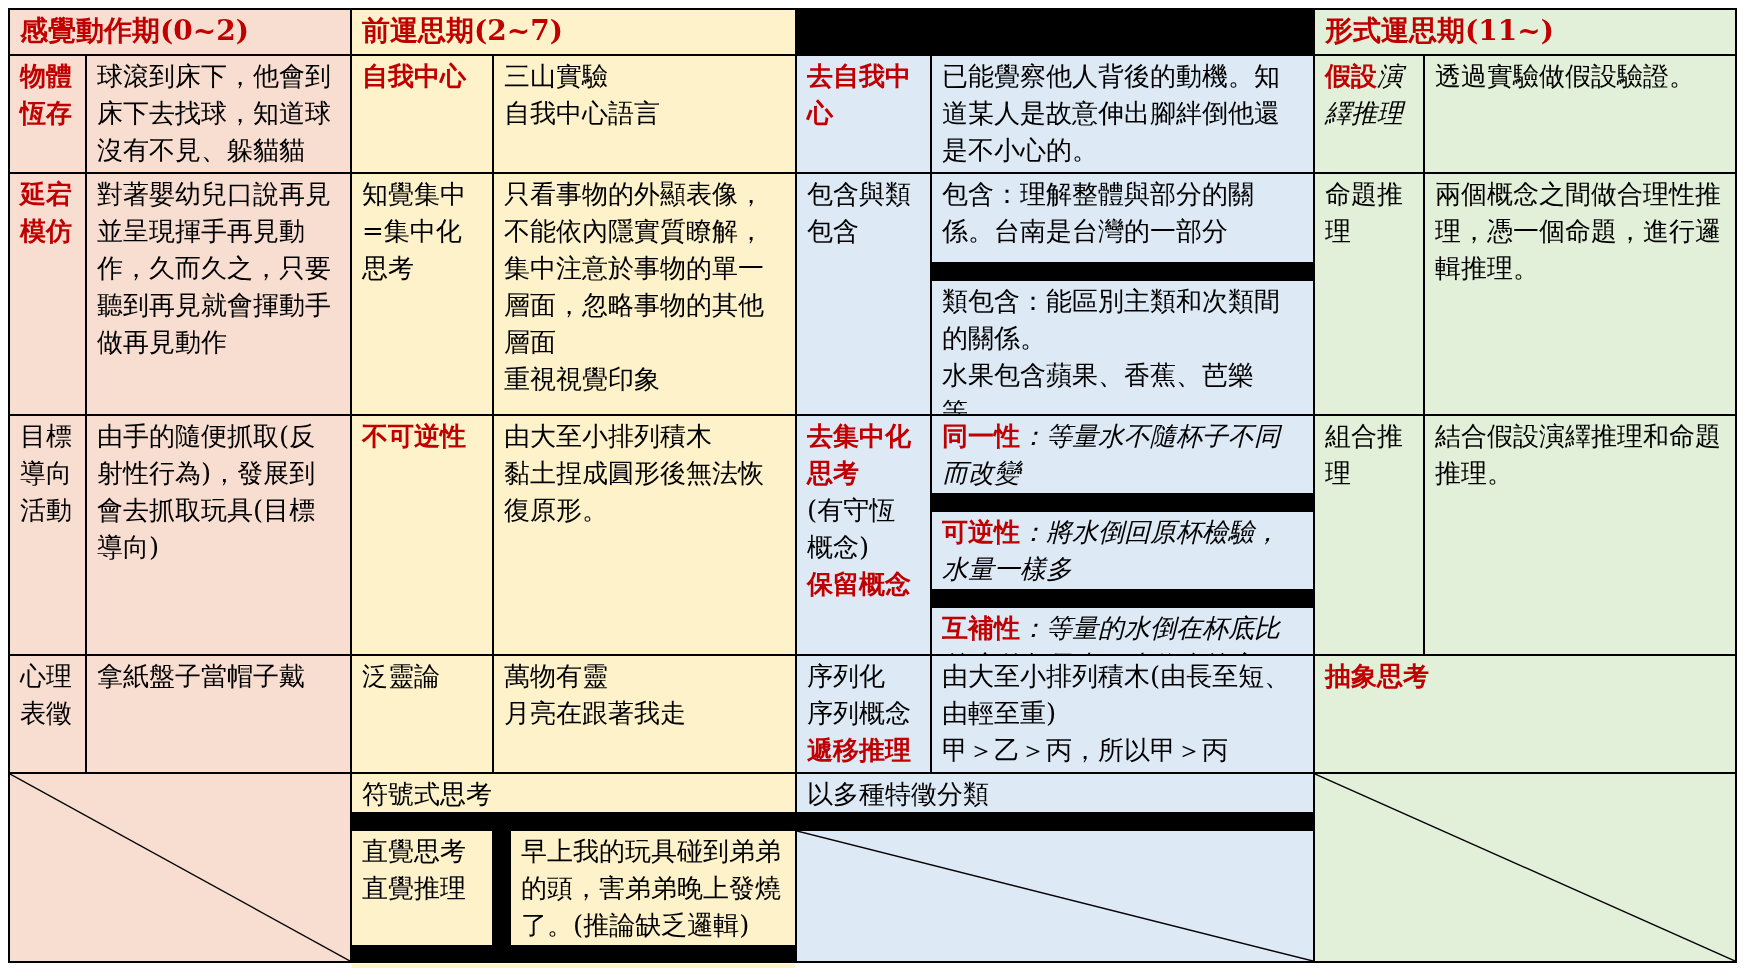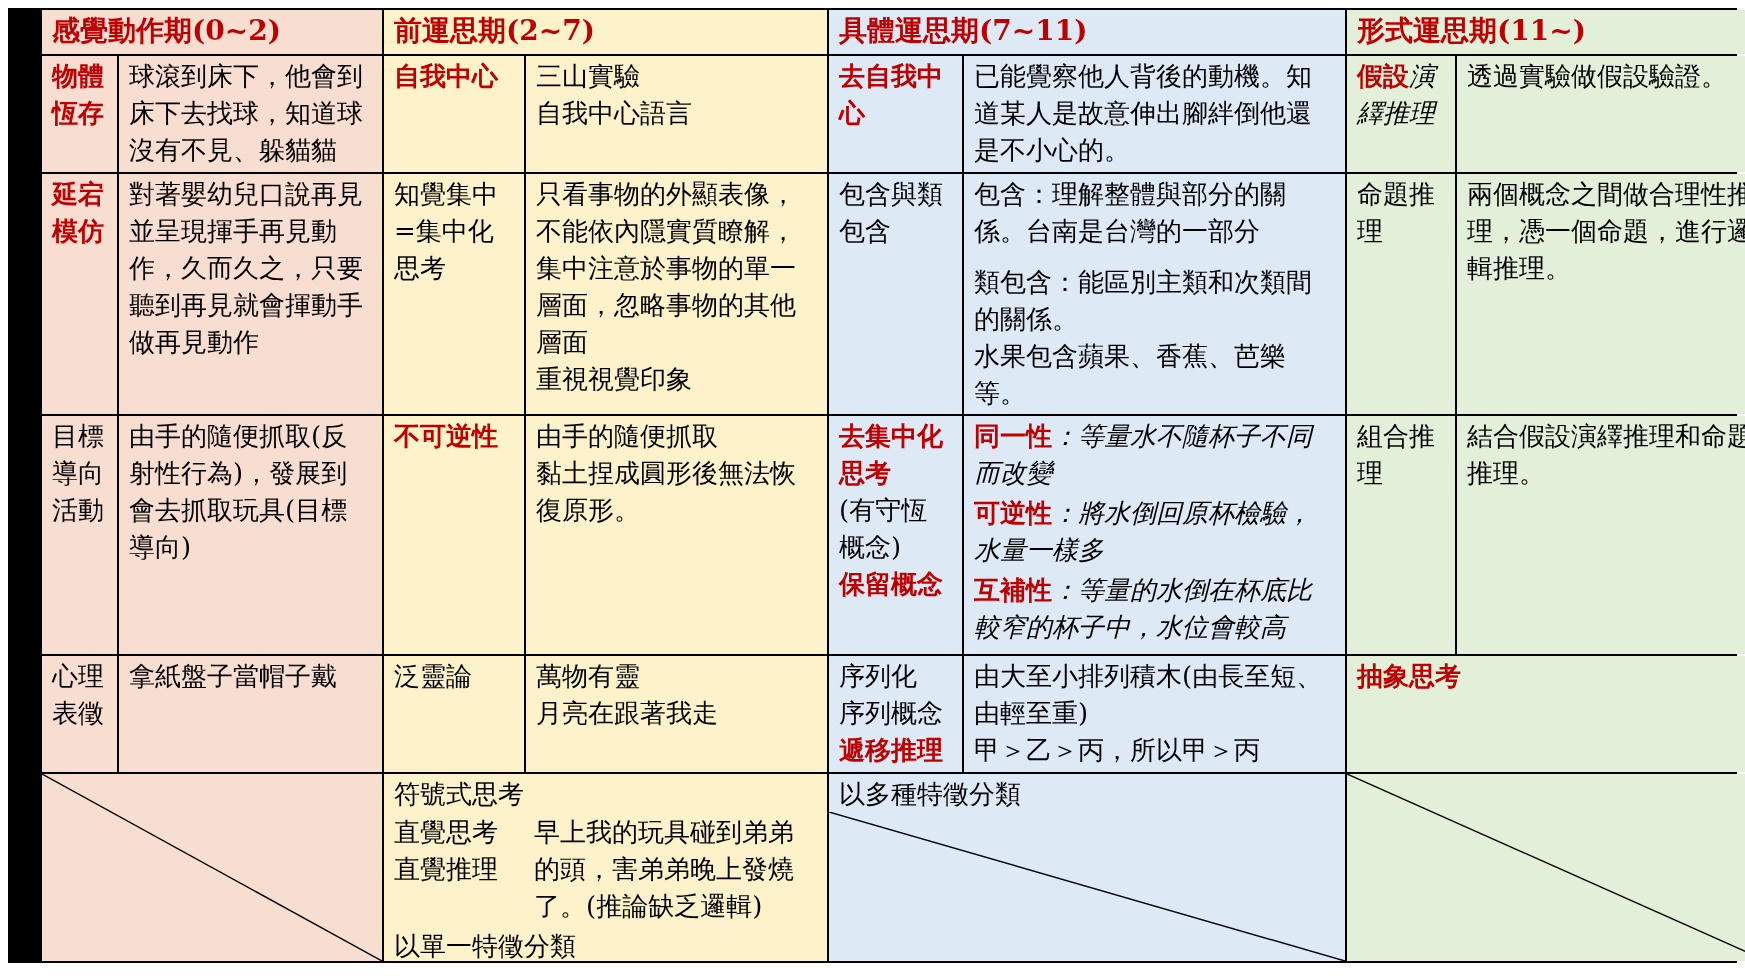--- a/index.html
+++ b/index.html
@@ -8,50 +8,48 @@
   }
   html,body{margin:0;padding:0;background:#ffffff;}
   body{width:1745px;height:978px;position:relative;font-family:"DejaVu Serif", serif;}
   .table{
     position:absolute;left:8px;top:8px;width:1729px;height:955px;
     box-sizing:border-box;border:2px solid var(--line);
     background:var(--line);
     display:grid;gap:2px;
     grid-template-columns:75px 263px 140px 301px 133px 381px 108px 310px;
     grid-template-rows:44px 116px 240px 238px 116px 187px;
-    padding-left:32px;
   }
   .cell{
     padding:2px 10px 2px 10px;font-size:26px;line-height:37px;color:#000;
     overflow:hidden;box-sizing:border-box;
   }
   .pink{background:var(--pink);}
   .yellow{background:var(--yellow);}
   .blue{background:var(--blue);}
   .green{background:var(--green);}
   .hdr{font-weight:bold;color:var(--red);font-size:28px;line-height:38px;white-space:nowrap;}
   .red{color:var(--red);font-weight:bold;}
   .blk{color:#000;font-weight:normal;font-style:italic;}
   .ln{display:block;}
-  .nest{display:grid;gap:0;background:var(--line);padding:0;height:100%;box-sizing:border-box;}
+  .nest{display:grid;gap:19px;background:var(--line);padding:0;height:100%;box-sizing:border-box;}
   .nest-v2{grid-template-rows:88px 1fr;grid-template-columns:1fr;}
   .nest-v3{grid-template-rows:77px 77px 1fr;grid-template-columns:1fr;}
   .nest-yb{grid-template-columns:140px 1fr;grid-template-rows:38px 114px 1fr;}
   .nest-bb{grid-template-columns:1fr;grid-template-rows:38px 1fr;border-radius:28px;}
   .diag{position:relative;padding:0;}
   .diag svg{position:absolute;inset:0;width:100%;height:100%;display:block;}
 </style>
 </head>
 <body>
 
 <div class="table">
 
   <div class="cell pink hdr" style="grid-column:1/3;grid-row:1">感覺動作期(0~2)</div>
   <div class="cell yellow hdr" style="grid-column:3/5;grid-row:1">前運思期(2~7)</div>
-  <div class="cell blue hdr" style="grid-column:5/7;grid-row:1">具體運思期(7~11)</div>
   <div class="cell green hdr" style="grid-column:7/9;grid-row:1">形式運思期(11~)</div>
 
   <div class="cell pink red" style="grid-column:1;grid-row:2">物體恆存</div>
   <div class="cell pink" style="grid-column:2;grid-row:2">球滾到床下，他會到床下去找球，知道球沒有不見、躲貓貓</div>
   <div class="cell yellow red" style="grid-column:3;grid-row:2">自我中心</div>
   <div class="cell blue red" style="grid-column:5;grid-row:2">去自我中心</div>
   <div class="cell yellow" style="grid-column:4;grid-row:2">
     <span class="ln">三山實驗</span>
     <span class="ln">自我中心語言</span>
   </div>
@@ -74,21 +72,21 @@
       <span class="ln">水果包含蘋果、香蕉、芭樂等。</span>
     </div>
   </div>
   <div class="cell green" style="grid-column:7;grid-row:3">命題推理</div>
   <div class="cell green" style="grid-column:8;grid-row:3">兩個概念之間做合理性推理，憑一個命題，進行邏輯推理。</div>
 
   <div class="cell pink" style="grid-column:1;grid-row:4">目標導向活動</div>
   <div class="cell pink" style="grid-column:2;grid-row:4">由手的隨便抓取(反射性行為)，發展到會去抓取玩具(目標導向)</div>
   <div class="cell yellow red" style="grid-column:3;grid-row:4">不可逆性</div>
   <div class="cell yellow" style="grid-column:4;grid-row:4">
-    <span class="ln">由手的隨便抓取</span>
+    <span class="ln">由大至小排列積木</span>
     <span class="ln">黏土捏成圓形後無法恢復原形。</span>
   </div>
   <div class="cell blue" style="grid-column:5;grid-row:4">
     <span class="ln red">去集中化思考</span>
     <span class="ln">(有守恆概念)</span>
     <span class="ln red">保留概念</span>
   </div>
   <div class="nest nest-v3" style="grid-column:6;grid-row:4">
     <div class="cell blue"><span class="red">同一性</span><span class="blk">：等量水不隨杯子不同而改變</span></div>
     <div class="cell blue"><span class="red">可逆性</span><span class="blk">：將水倒回原杯檢驗，水量一樣多</span></div>

